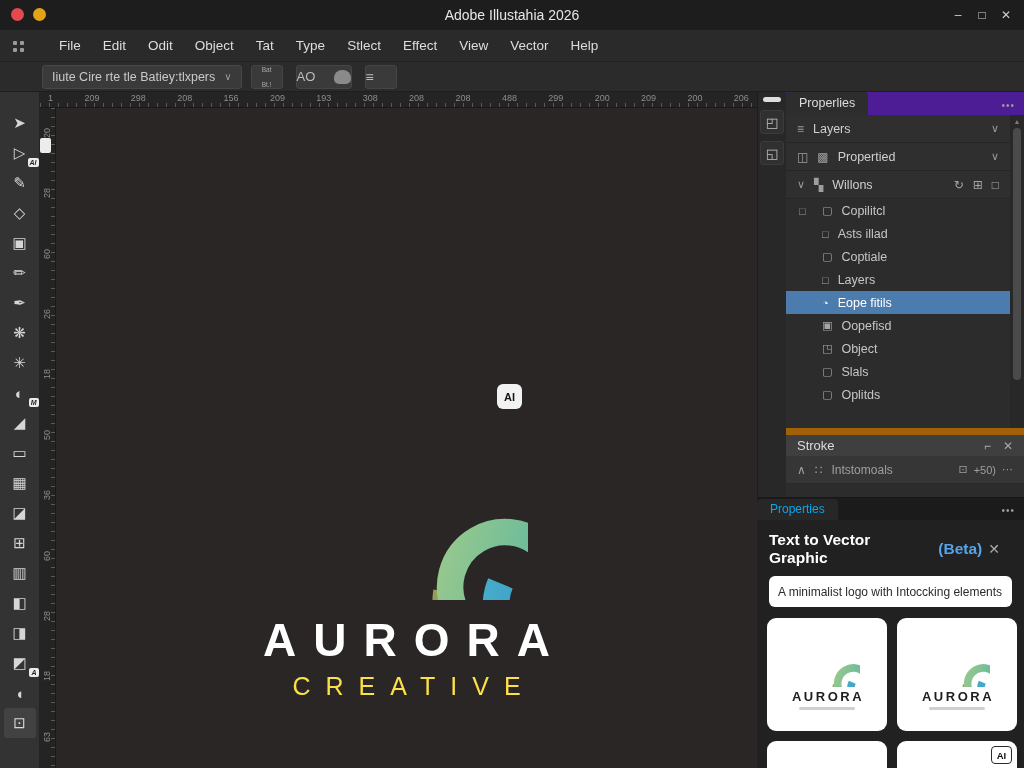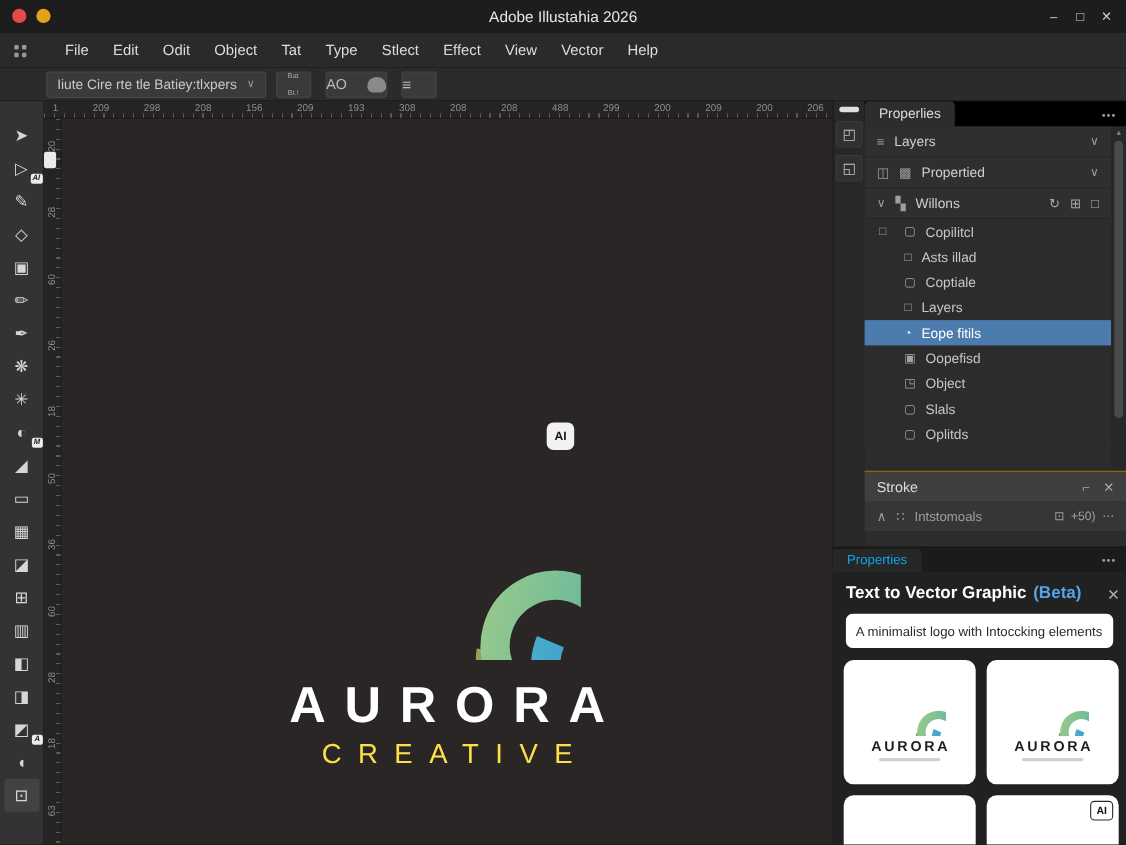--- a/index.html
+++ b/index.html
@@ -55,46 +55,46 @@
   .wordmark{position:absolute;left:0;right:0;top:505px;text-align:center;color:#ffffff;font-weight:700;font-size:46px;letter-spacing:17px;padding-left:17px;}
   .wordmark2{position:absolute;left:0;right:0;top:564px;text-align:center;color:#fde047;font-weight:400;font-size:25px;letter-spacing:15px;padding-left:15px;}
 
   
   .dock{position:absolute;left:757px;top:92px;width:29px;bottom:0;background:#282828;border-left:1px solid #1d1d1d;}
   .dock .thumb{margin:5px auto 8px auto;width:18px;height:5px;background:#dedede;border-radius:3px;}
   .dock-btn{width:24px;height:24px;margin:7px auto;color:#c2c2c2;border:1px solid #3b3b3b;border-radius:3px;display:flex;align-items:center;justify-content:center;font-size:13px;background:#303030;}
 
   
   .top-panel{position:absolute;left:786px;top:92px;width:238px;height:405px;background:#2c2c2c;}
-  .tab-row{height:23px;background:#000000;display:flex;align-items:flex-end;gap:16px;}
+  .tab-row{height:23px;background:#4c1d95;display:flex;align-items:flex-end;gap:16px;}
   .tab{background:#2d2d2d;color:#dddddd;font-size:12.5px;padding:4px 13px 5px 13px;border-radius:4px 4px 0 0;}
   .dots{margin-left:auto;color:#9a9a9a;font-size:10px;padding:0 9px 4px 0;letter-spacing:1px;}
   .section-row{height:28px;display:flex;align-items:center;gap:9px;padding:0 11px;border-bottom:1px solid #262626;color:#cfcfcf;font-size:12.5px;background:#2f2f2f;width:224px;}
   .section-row .s-icon{color:#9e9e9e;font-size:12px;}
   .section-row .chev{margin-left:auto;color:#9a9a9a;font-size:11px;}
   .willons-actions{margin-left:auto;display:flex;gap:9px;color:#a8a8a8;font-size:12px;}
   .layer-list{width:224px;background:#2c2c2c;}
   .layer-row{position:relative;height:23px;display:flex;align-items:center;gap:9px;padding-left:36px;color:#c6c6c6;font-size:12.5px;}
   .layer-row .pre{position:absolute;left:13px;color:#9a9a9a;font-size:11px;}
   .layer-row .l-icon{color:#a5a5a5;font-size:11px;}
   .layer-row.selected{background:#4c7cad;color:#ffffff;}
   .layer-row.selected .l-icon{color:#e8eef5;}
   .scrollbar{position:absolute;right:0;top:23px;width:14px;height:345px;background:#282828;display:flex;flex-direction:column;align-items:center;}
   .scroll-arrow{color:#7d7d7d;font-size:7px;padding:3px 0;}
   .scroll-thumb{width:8px;height:252px;background:#4a4a4a;border-radius:4px;}
-  .stroke-head{position:absolute;left:0;top:336px;width:238px;height:28px;background:#3f3f3f;display:flex;align-items:center;padding:0 11px;color:#dcdcdc;font-size:13px;border-top:1px solid #a16207;}
+  .stroke-head{position:absolute;left:0;top:336px;width:238px;height:28px;background:#3f3f3f;display:flex;align-items:center;padding:0 11px;color:#dcdcdc;font-size:13px;border-top:7px solid #a16207;}
   .stroke-head .icons{margin-left:auto;display:flex;gap:12px;color:#a9a9a9;font-size:12px;}
   .stroke-sub{position:absolute;left:0;top:364px;width:238px;height:28px;background:#363636;display:flex;align-items:center;gap:9px;padding:0 11px;color:#9f9f9f;font-size:12px;border-bottom:1px solid #2a2a2a;}
   .stroke-sub .right{margin-left:auto;display:flex;gap:6px;align-items:center;color:#9f9f9f;font-size:11px;}
 
   
   .bottom-panel{position:absolute;left:757px;top:497px;width:267px;height:271px;background:#212121;border-top:1px solid #181818;overflow:hidden;}
   .bp-tab-row{height:22px;background:#1b1b1b;display:flex;align-items:flex-end;}
   .bp-tab{background:#272727;color:#0ea5e9;font-size:12px;padding:3px 13px 4px 13px;border-radius:4px 4px 0 0;}
-  .tvg-title{display:flex;align-items:center;gap:6px;padding:11px 6px 9px 12px;color:#ffffff;font-size:15.5px;font-weight:700;}
+  .tvg-title{display:flex;align-items:center;gap:6px;padding:11px 24px 9px 12px;color:#ffffff;font-size:15.5px;font-weight:700;}
   .beta{color:#55a3ea;font-weight:700;}
   .tvg-close{margin-left:auto;color:#a9a9a9;font-weight:400;font-size:14px;}
   .prompt-input{display:block;width:243px;margin:0 12px;height:31px;border-radius:6px;border:none;background:#ffffff;color:#2b2b2b;font-size:12px;padding:0 9px;}
   .thumbs{display:grid;grid-template-columns:120px 120px;gap:10px;padding:11px 0 0 10px;}
   .card{position:relative;background:#ffffff;border-radius:9px;height:113px;display:flex;flex-direction:column;align-items:center;padding-top:9px;}
   .card svg{width:66px;height:60px;}
   .card .label{font-size:13px;font-weight:700;color:#1e1e1e;letter-spacing:2.5px;margin-top:2px;padding-left:2px;}
   .card .sub{width:56px;height:3px;background:#cfcfcf;border-radius:2px;margin-top:3px;}
   .card .ai{position:absolute;top:5px;right:5px;width:21px;height:18px;border:1.5px solid #2b2b2b;border-radius:4px;background:#ffffff;color:#111111;font-size:9.5px;font-weight:700;display:flex;align-items:center;justify-content:center;}
   .hidden-defs{position:absolute;width:0;height:0;overflow:hidden;}

